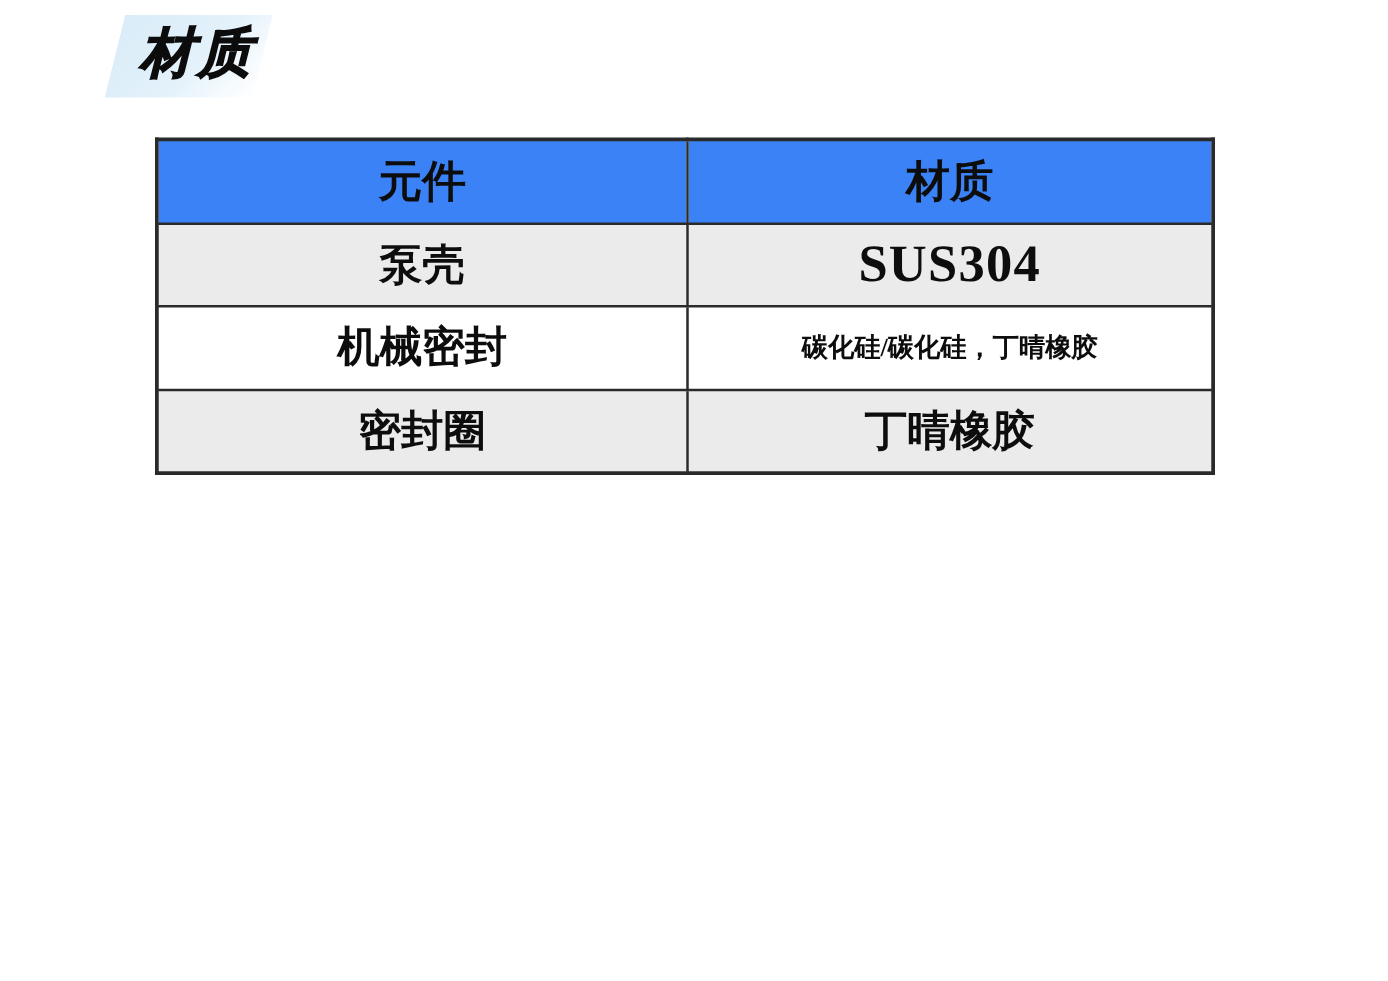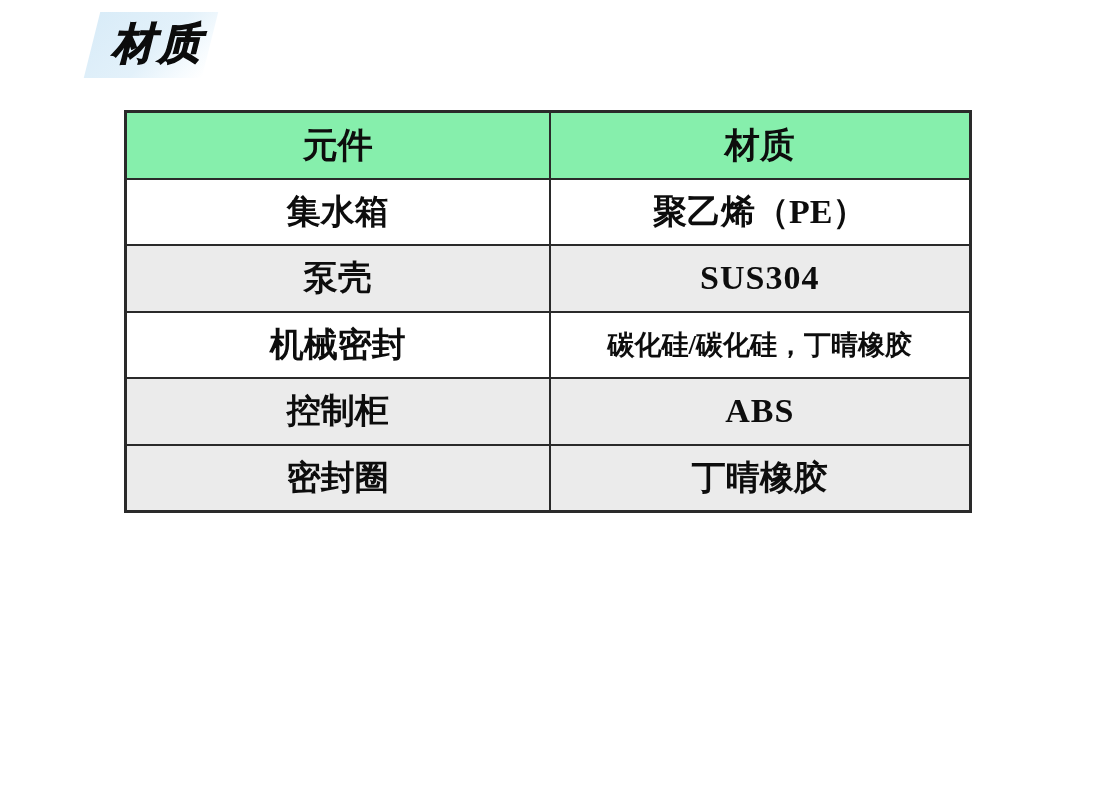--- a/index.html
+++ b/index.html
@@ -62,36 +62,36 @@
     border: 2px solid #2a2a2a;
     text-align: center;
     vertical-align: middle;
     height: 64.5px;
     padding: 0;
     color: #0d0d0d;
     white-space: nowrap;
     overflow: hidden;
   }
   .spec-table th {
-    background: #86efac;
+    background: #3b82f6;
     font-family: "Liberation Sans", "DejaVu Sans", sans-serif;
     font-weight: bold;
     font-size: 35px;
   }
   .spec-table td {
     background: #ffffff;
     font-weight: bold;
     font-size: 34px;
   }
   .spec-table td.latin {
-    font-size: 34px;
+    font-size: 42px;
     letter-spacing: 1px;
   }
   .spec-table td.long {
-    font-size: 27px;
+    font-size: 21px;
   }
   .spec-table tr.stripe td {
     background: #ebebeb;
   }
 </style>
 </head>
 <body>
 
 <div class="title-wrap">
   <div class="title-bg"></div>
@@ -103,34 +103,26 @@
     <col style="width:424px">
     <col style="width:421px">
   </colgroup>
   <thead>
     <tr>
       <th>元件</th>
       <th>材质</th>
     </tr>
   </thead>
   <tbody>
-      <tr>
-        <td>集水箱</td>
-        <td>聚乙烯（PE）</td>
-      </tr>
       <tr class="stripe">
         <td>泵壳</td>
         <td class="latin">SUS304</td>
       </tr>
       <tr>
         <td>机械密封</td>
         <td class="long">碳化硅/碳化硅，丁晴橡胶</td>
       </tr>
       <tr class="stripe">
-        <td>控制柜</td>
-        <td class="latin">ABS</td>
-      </tr>
-      <tr class="stripe">
         <td>密封圈</td>
         <td>丁晴橡胶</td>
       </tr>
     </tbody>
 </table>
 
 </body></html>

